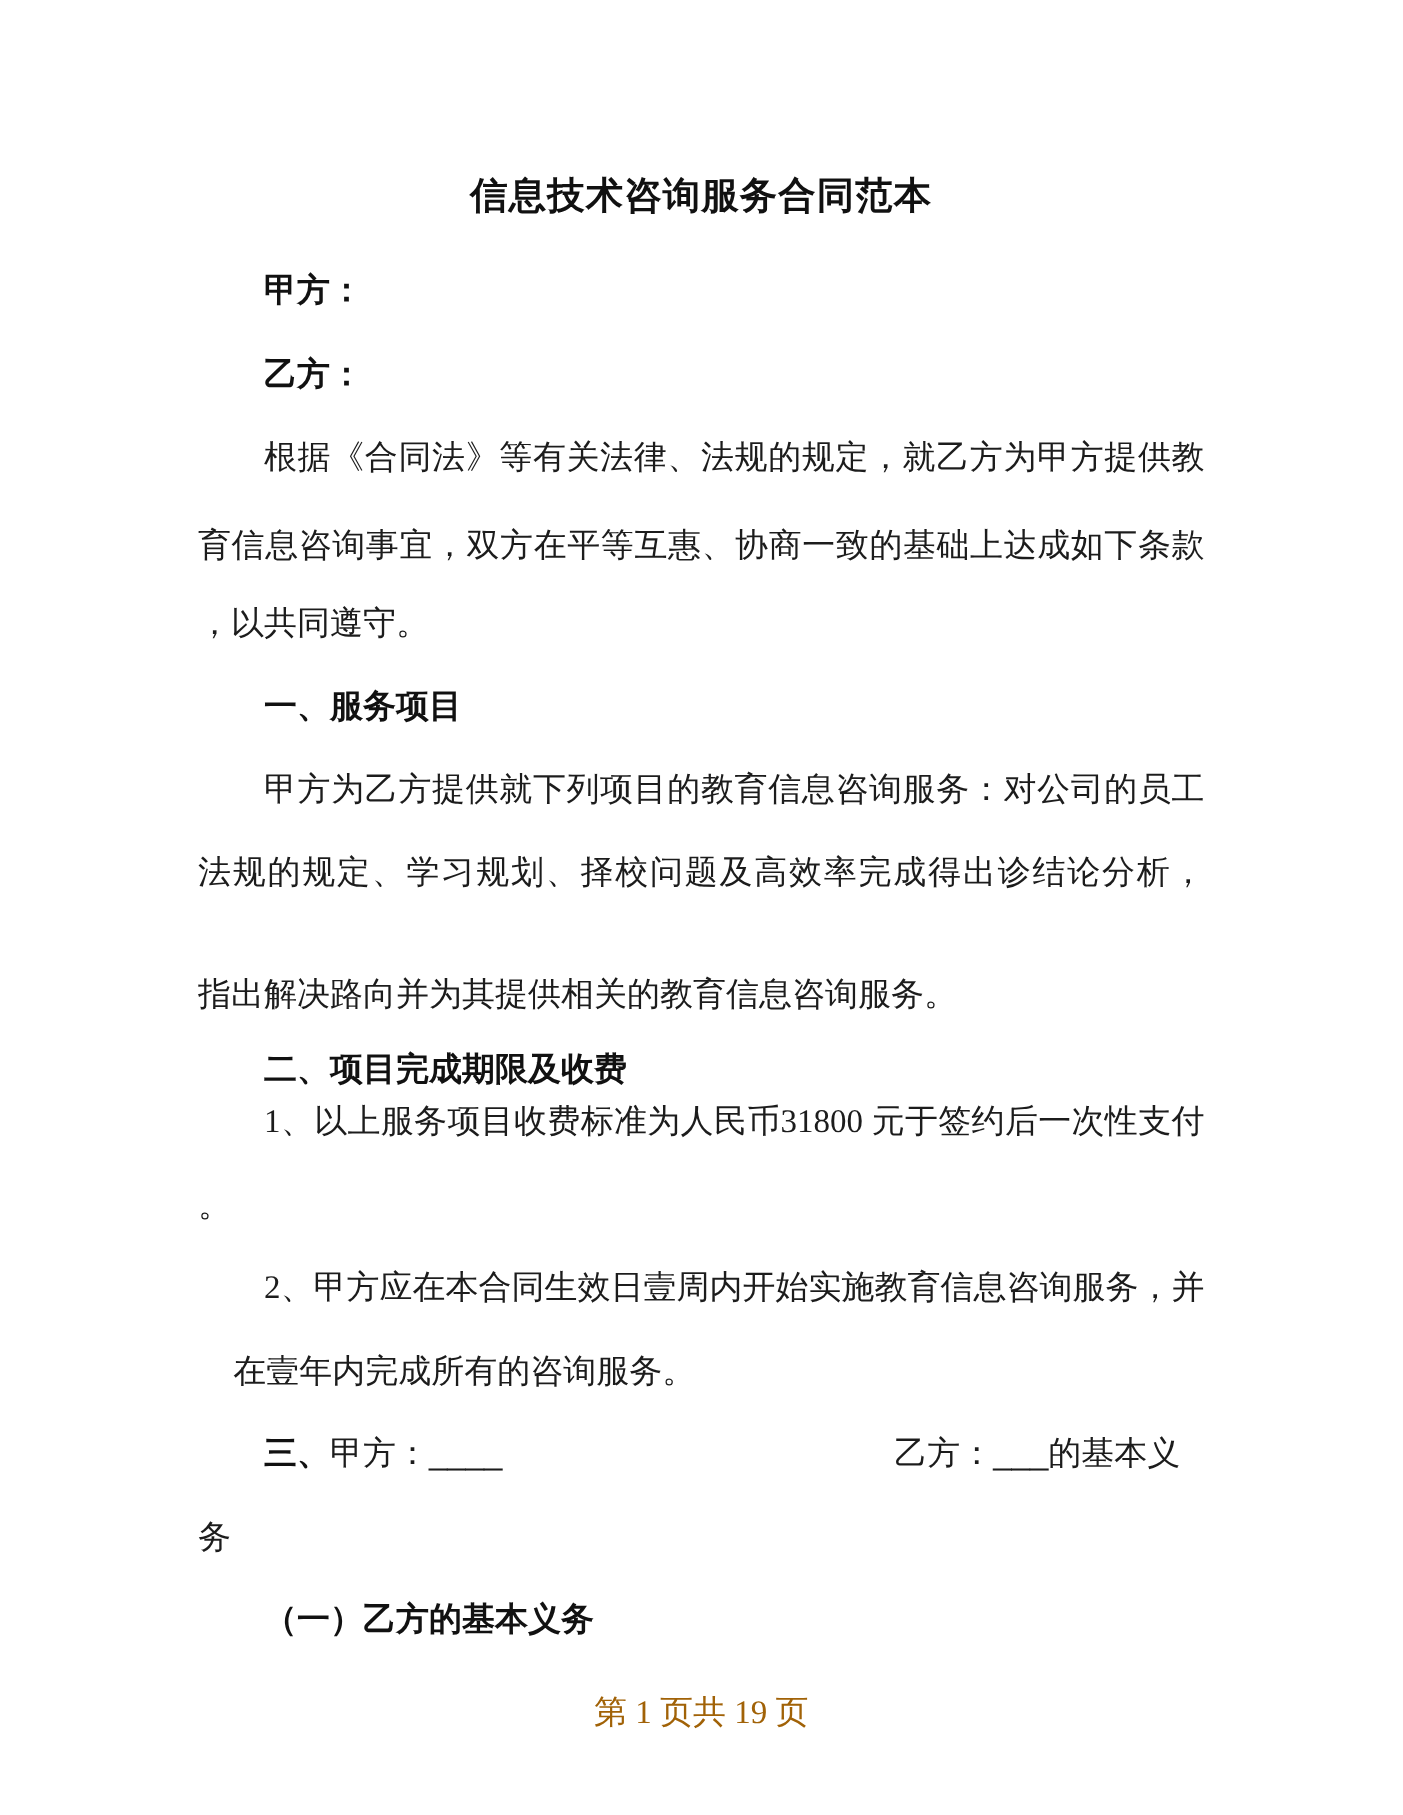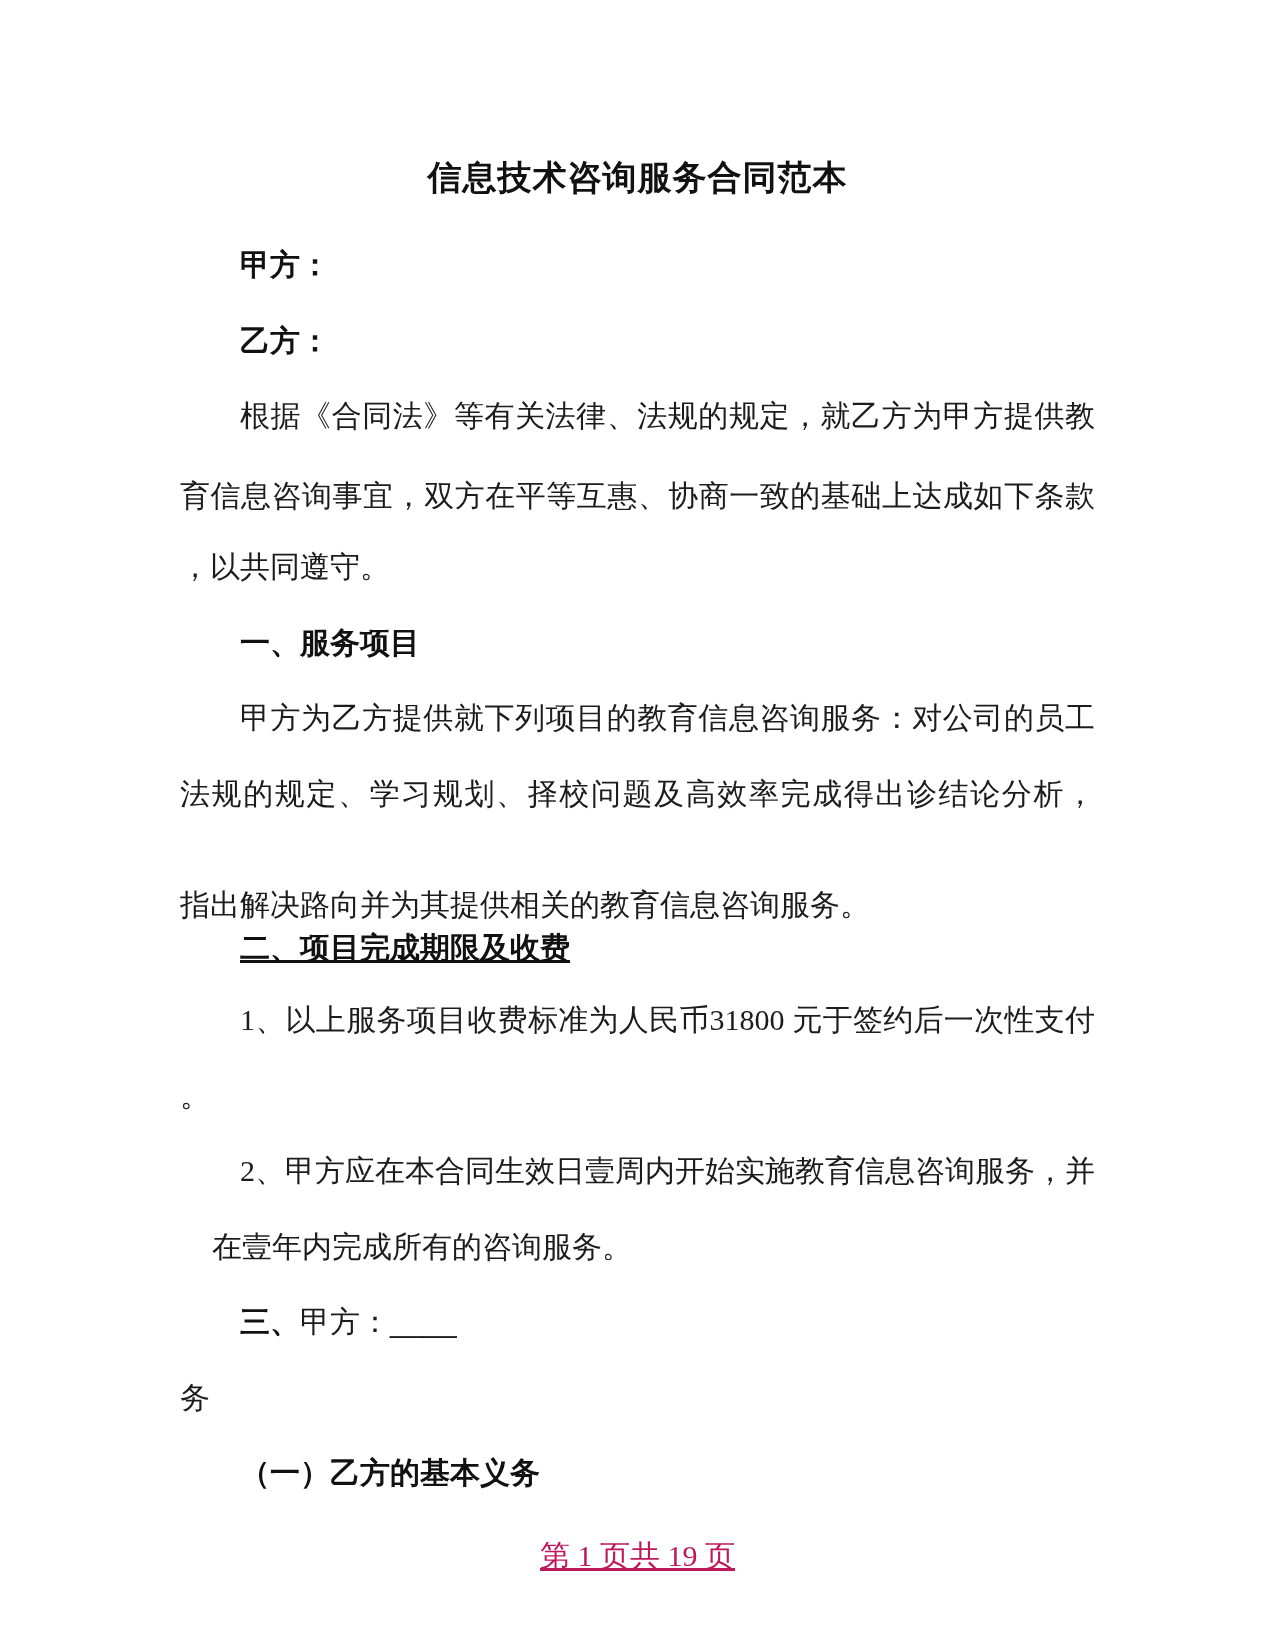--- a/index.html
+++ b/index.html
@@ -56,44 +56,44 @@
   .line.split .seg-bold { font-weight: 700; color: #111111; }
   .blank { letter-spacing: 0; }
   .page-footer {
     position: absolute;
     top: 1536px;
     left: 180px;
     width: 915px;
     text-align: center;
     font-family: "Liberation Serif", "DejaVu Serif", serif;
     font-size: 30px;
-    color: #be185d;
-    text-decoration: underline;
+    color: #a16207;
   }
 </style>
 </head>
 <body>
 
 <div class="page">
   <div class="doc-title">信息技术咨询服务合同范本</div>
   <div class="doc-body">
       <div class="line indent bold" style="top: 0px;">甲方：</div>
       <div class="line indent bold" style="top: 75.5px;">乙方：</div>
       <div class="line indent justify" style="top: 151px;">根据《合同法》等有关法律、法规的规定，就乙方为甲方提供教</div>
       <div class="line justify" style="top: 231px;">育信息咨询事宜，双方在平等互惠、协商一致的基础上达成如下条款</div>
       <div class="line" style="top: 302px;">，以共同遵守。</div>
       <div class="line indent bold" style="top: 377.5px;">一、服务项目</div>
       <div class="line indent justify" style="top: 453px;">甲方为乙方提供就下列项目的教育信息咨询服务：对公司的员工</div>
       <div class="line justify" style="top: 528.5px;">法规的规定、学习规划、择校问题及高效率完成得出诊结论分析，</div>
       <div class="line" style="top: 640px;">指出解决路向并为其提供相关的教育信息咨询服务。</div>
-      <div class="line indent bold" style="top: 683px; text-decoration: underline;">二、项目完成期限及收费</div>
+      <div class="line indent bold" style="top: 708px;">二、项目完成期限及收费</div>
       <div class="line indent justify" style="top: 755px;">1、以上服务项目收费标准为人民币31800 元于签约后一次性支付</div>
       <div class="line" style="top: 830.5px;">。</div>
       <div class="line indent justify" style="top: 906px;">2、甲方应在本合同生效日壹周内开始实施教育信息咨询服务，并</div>
       <div class="line" style="top: 981.5px; margin-left: 32px;">在壹年内完成所有的咨询服务。</div>
       <div class="line indent split" style="top: 1057px;">
         <span><span class="seg-bold">三、</span><span>甲方：</span><span class="blank">____</span></span>
+        <span><span>乙方：</span><span class="blank">___</span><span>的基本义</span></span>
       </div>
       <div class="line" style="top: 1132.5px;">务</div>
       <div class="line indent bold" style="top: 1208px;">（一）乙方的基本义务</div>
     </div>
   <div class="page-footer">第 1 页共 19 页</div>
 </div>
 
 </body></html>

